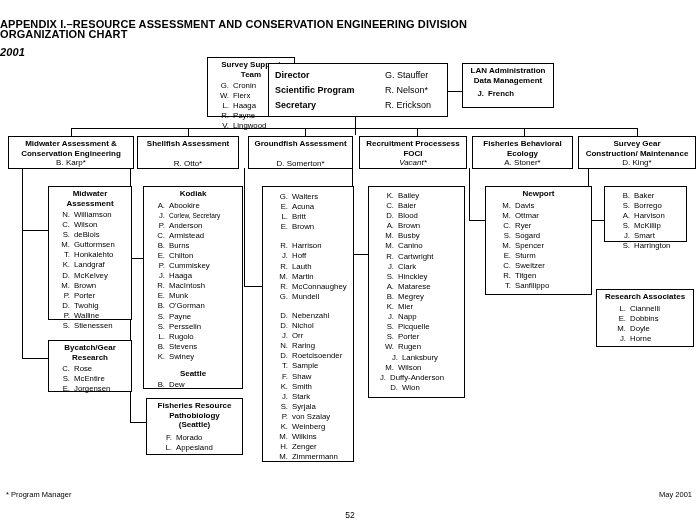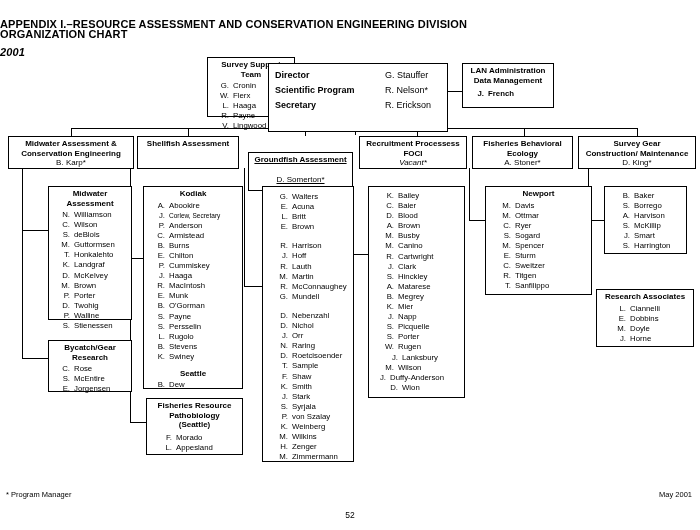--- a/index.html
+++ b/index.html
@@ -160,21 +160,21 @@
     <div class="bhead" style="padding-top:0">Team</div>
     <div class="namelist pad-l">
       <span class="nrow"><span class="ini">G.</span><span class="sur">Cronin</span></span>
       <span class="nrow"><span class="ini">W.</span><span class="sur">Flerx</span></span>
       <span class="nrow"><span class="ini">L.</span><span class="sur">Haaga</span></span>
       <span class="nrow"><span class="ini">R.</span><span class="sur">Payne</span></span>
       <span class="nrow"><span class="ini">V.</span><span class="sur">Lingwood</span></span>
     </div>
   </div>
 
-  <div class="box" id="box-director" style="left:268px; top:63px; width:180px; height:69px;">
+  <div class="box" id="box-director" style="left:268px; top:63px; width:180px; height:54px;">
     <div style="position:absolute; left:6px; top:4px; font-weight:bold; font-size:9px; line-height:15px;">
       <div>Director</div>
       <div>Scientific Program</div>
       <div>Secretary</div>
     </div>
     <div style="position:absolute; left:116px; top:4px; font-size:9px; line-height:15px;">
       <div>G. Stauffer</div>
       <div>R. Nelson*</div>
       <div>R. Erickson</div>
     </div>
@@ -189,23 +189,24 @@
   </div>
 
   <div class="box" style="left:8px; top:136px; width:126px; height:33px;">
     <div class="bhead">Midwater Assessment &amp;</div>
     <div class="bhead" style="padding-top:0">Conservation Engineering</div>
     <div class="bsub">B. Karp*</div>
   </div>
 
   <div class="box" style="left:137px; top:136px; width:102px; height:33px;">
     <div class="bhead">Shellfish Assessment</div>
-  </div>
-
-  <div class="box" style="left:248px; top:152px; width:105px; height:39px;text-decoration:underline;">
+    <div class="bsub" style="padding-top:10px;">R. Otto*</div>
+  </div>
+
+  <div class="box" style="left:248px; top:136px; width:105px; height:33px;">
     <div class="bhead">Groundfish Assessment</div>
     <div class="bsub" style="padding-top:10px;">D. Somerton*</div>
   </div>
 
   <div class="box" style="left:359px; top:136px; width:108px; height:33px;">
     <div class="bhead">Recruitment Processess</div>
     <div class="bhead" style="padding-top:0">FOCI</div>
     <div class="bsub-i">Vacant*</div>
   </div>
 
@@ -355,21 +356,21 @@
       <span class="nrow"><span class="ini">C.</span><span class="sur">Ryer</span></span>
       <span class="nrow"><span class="ini">S.</span><span class="sur">Sogard</span></span>
       <span class="nrow"><span class="ini">M.</span><span class="sur">Spencer</span></span>
       <span class="nrow"><span class="ini">E.</span><span class="sur">Sturm</span></span>
       <span class="nrow"><span class="ini">C.</span><span class="sur">Sweitzer</span></span>
       <span class="nrow"><span class="ini">R.</span><span class="sur">Titgen</span></span>
       <span class="nrow"><span class="ini">T.</span><span class="sur">Sanfilippo</span></span>
     </div>
   </div>
 
-  <div class="box" style="left:604px; top:186px; width:83px; height:68px;">
+  <div class="box" style="left:604px; top:186px; width:83px; height:56px;">
     <div class="namelist pad-l2" style="padding-top:4px;">
       <span class="nrow"><span class="ini">B.</span><span class="sur">Baker</span></span>
       <span class="nrow"><span class="ini">S.</span><span class="sur">Borrego</span></span>
       <span class="nrow"><span class="ini">A.</span><span class="sur">Harvison</span></span>
       <span class="nrow"><span class="ini">S.</span><span class="sur">McKillip</span></span>
       <span class="nrow"><span class="ini">J.</span><span class="sur">Smart</span></span>
       <span class="nrow"><span class="ini">S.</span><span class="sur">Harrington</span></span>
     </div>
   </div>
 

